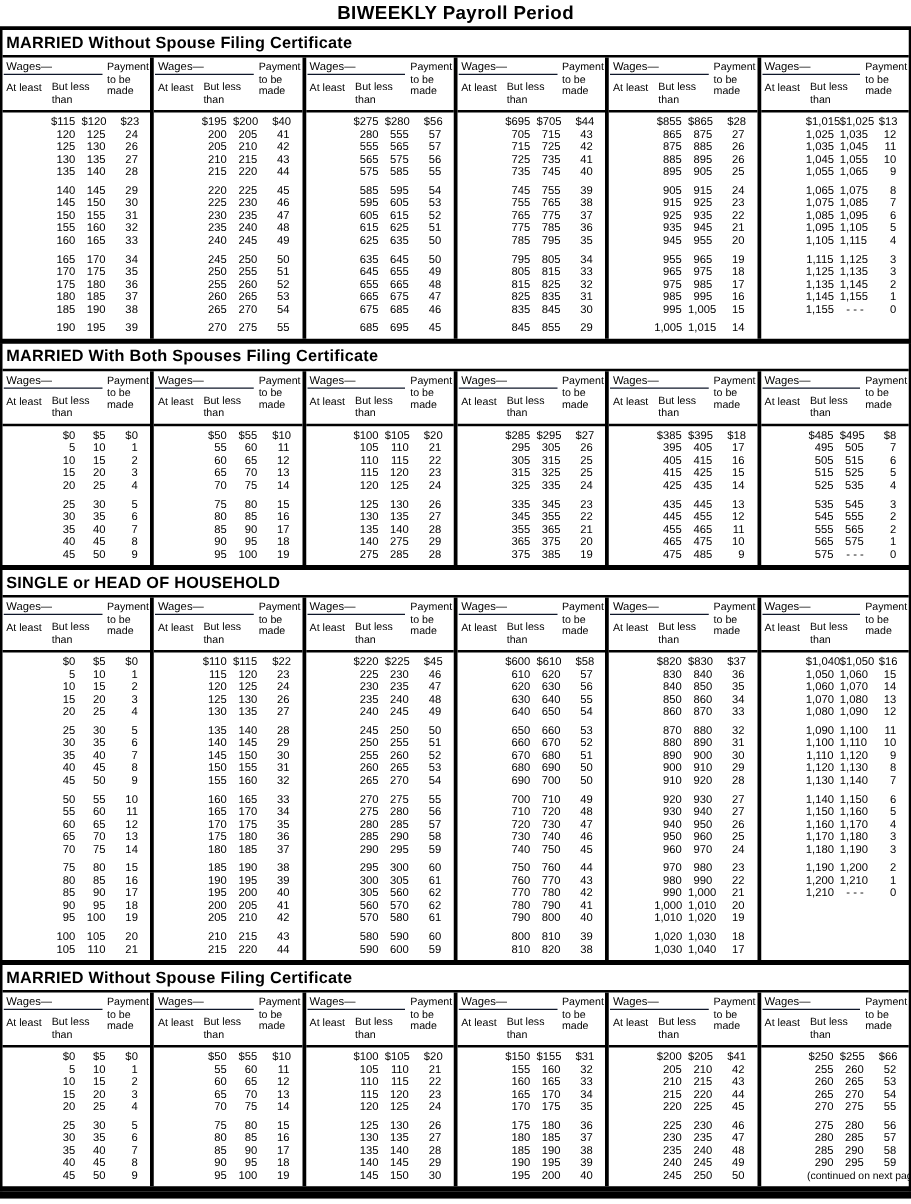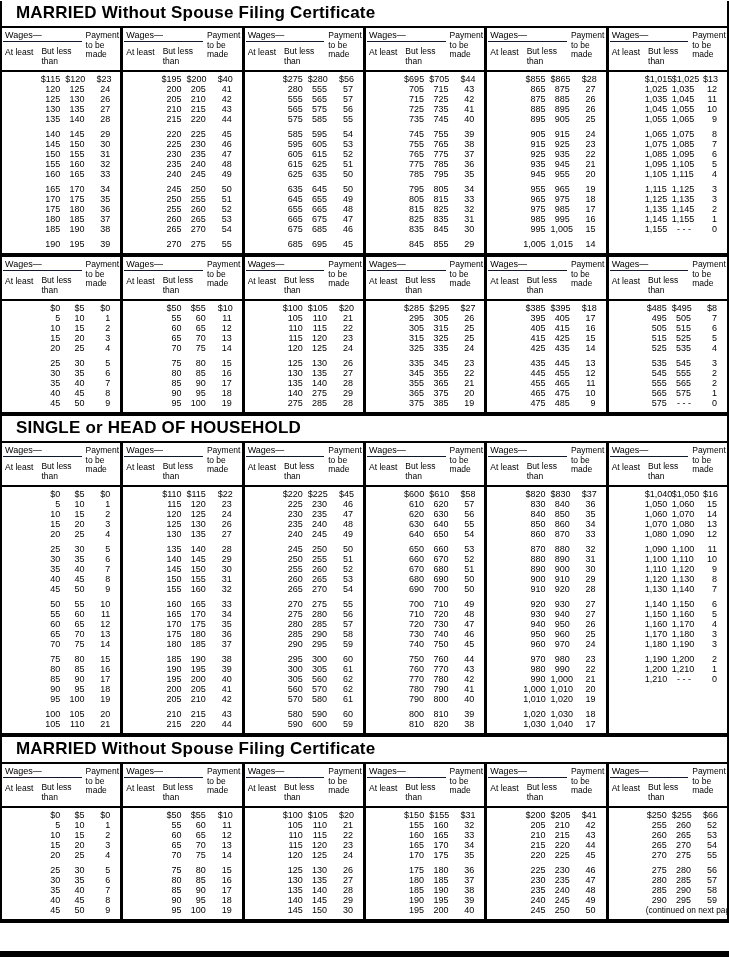--- a/index.html
+++ b/index.html
@@ -11,21 +11,21 @@
     border-bottom: 6px solid #000;
     padding-top: 1px;
   }
   .period-title {
     font-weight: bold; font-size: 15px; text-align: center;
     padding: 1px 0 2px; border-bottom: 3px solid #000;
     letter-spacing: .3px;
   }
   .section { border-left: 2px solid #000; border-right: 2px solid #000; border-bottom: 4px solid #000; }
   .section-title {
-    font-weight: bold; font-size: 17px; padding: 2px 14px 3px;
+    font-weight: bold; font-size: 13px; padding: 2px 3px 3px;
     border-bottom: 2px solid #000; letter-spacing: .2px;
   }
   .columns { display: flex; align-items: stretch; }
   .colgroup { flex: 1 1 0; min-width: 0; border-right: 3px solid #000; }
   .colgroup:last-child { border-right: none; }
   .col-header {
     display: grid; grid-template-columns: 33% 38% 29%;
     border-bottom: 2px solid #000; padding: 2px 1px 2px; min-height: 44px;
   }
   .wages { grid-column: 1 / 3; font-size: 9px; border-bottom: 1px solid #0f172a; padding: 0 0 1px 2px; margin-right: 4px; height: 12px; }
@@ -39,20 +39,21 @@
   .c2 { padding-right: 12px; }
   .c3 { padding-right: 10px; }
   .gap { height: 5px; }
   .note { font-size: 8.3px; line-height: 10px; white-space: nowrap; padding-left: 1px; }
 </style>
 </head>
 <body>
 
 <div class="page">
 
+  <div class="period-title">BIWEEKLY Payroll Period</div>
 
   <section class="section">
     <div class="section-title">MARRIED Without Spouse Filing Certificate</div>
     <div class="columns">
         <div class="colgroup">
           <div class="col-header">
             <div class="wages">Wages—</div>
             <div class="payment">Payment
 to be
 made</div>
@@ -617,20 +618,21 @@
               <span class="c c1">1,155</span>
               <span class="c c2">- - -</span>
               <span class="c c3">0</span>
             </div>
           </div>
         </div>
       </div>
   </section>
 
   <section class="section">
+    <div class="section-title">MARRIED With Both Spouses Filing Certificate</div>
     <div class="columns">
         <div class="colgroup">
           <div class="col-header">
             <div class="wages">Wages—</div>
             <div class="payment">Payment
 to be
 made</div>
             <div class="atleast">At least</div>
             <div class="butless">But less
 than</div>

